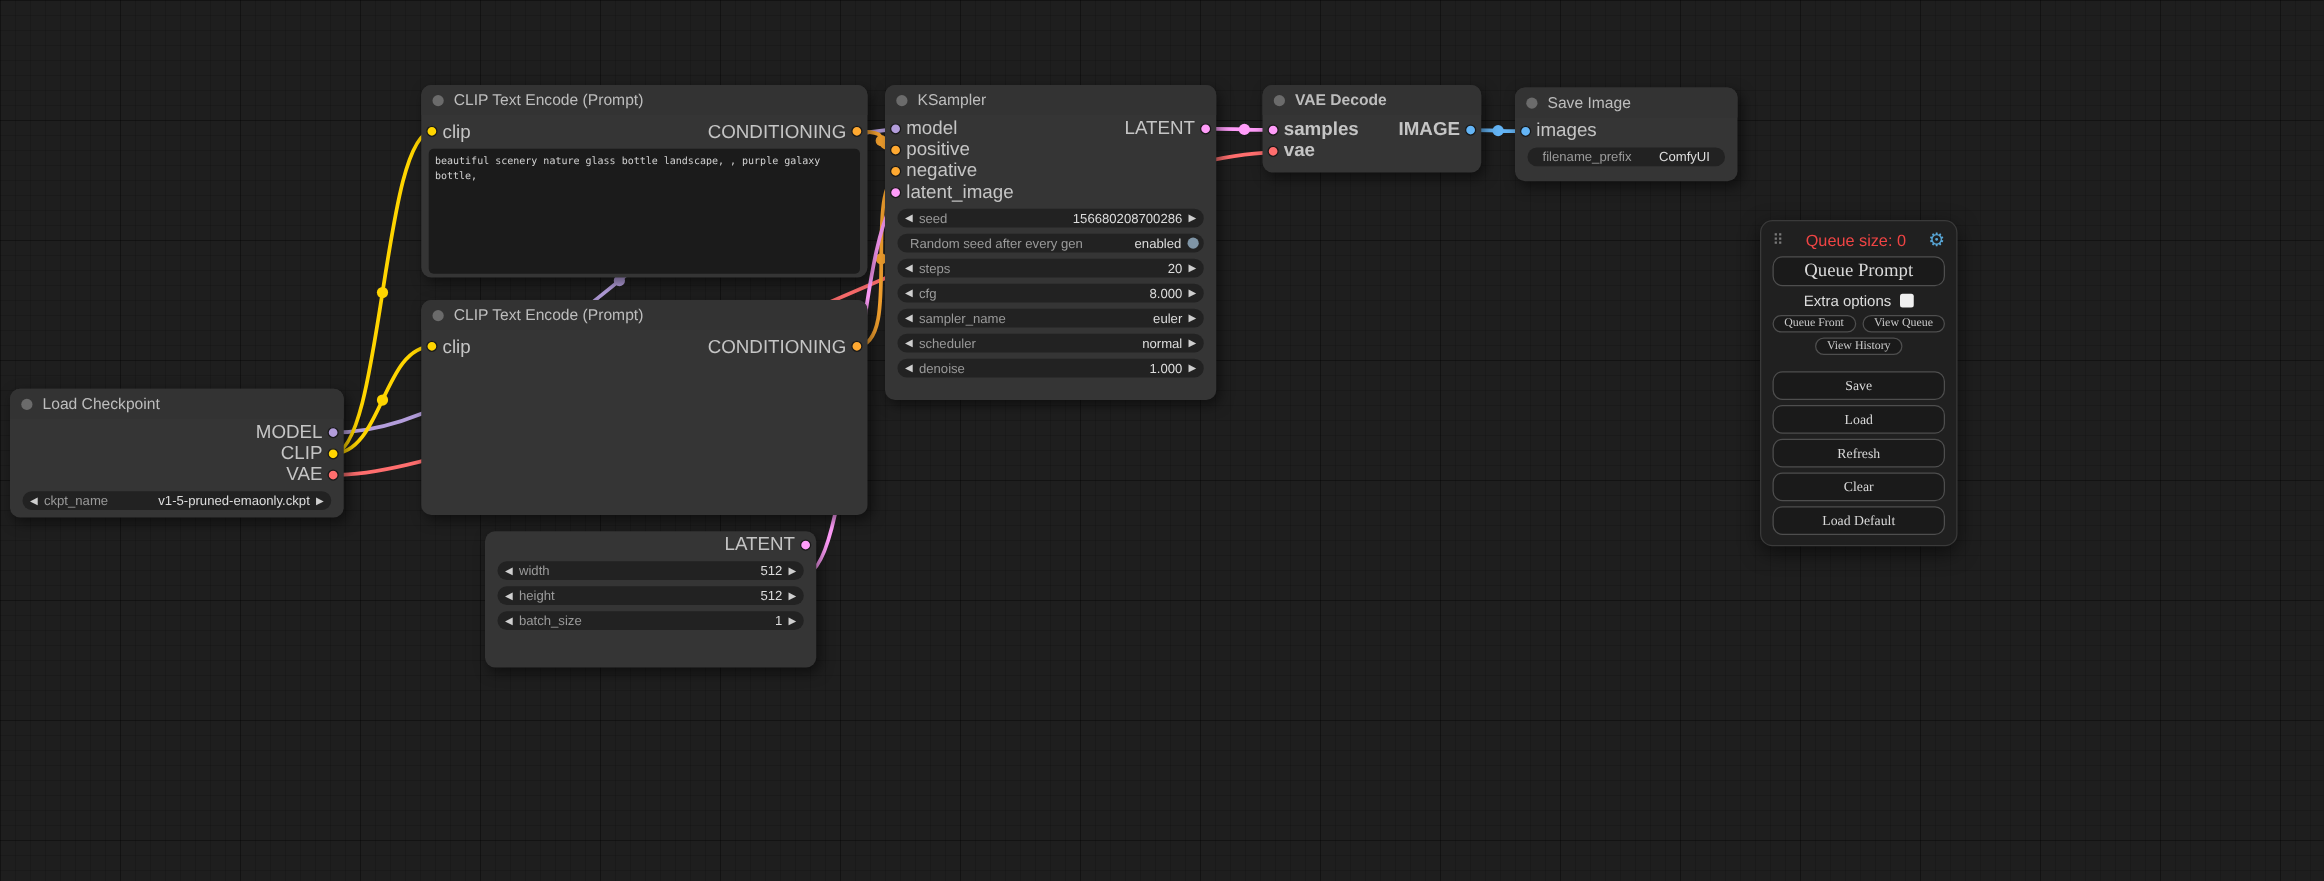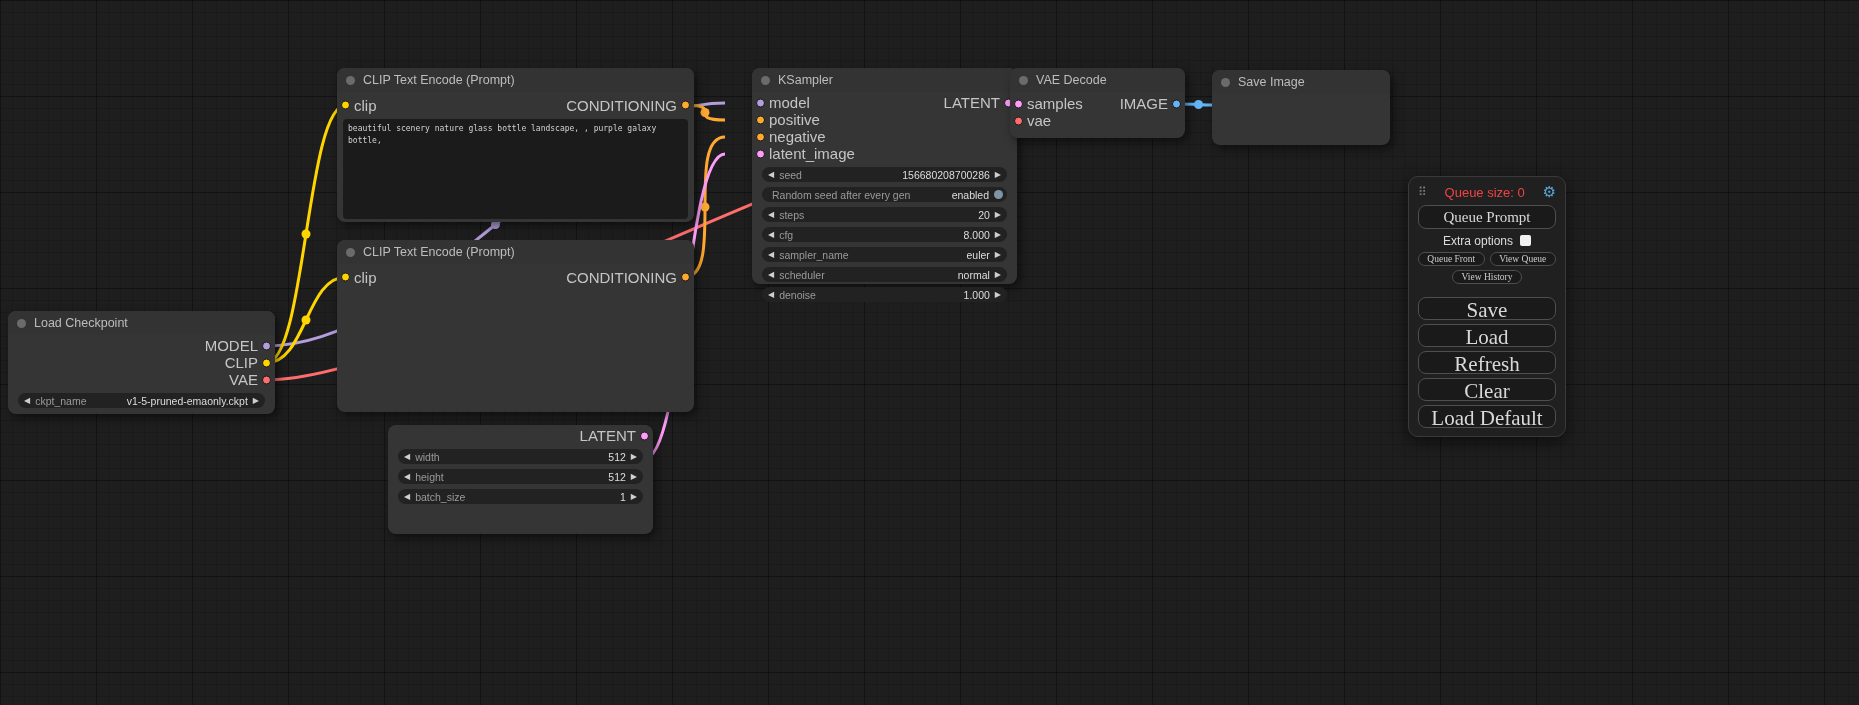--- a/index.html
+++ b/index.html
@@ -50,21 +50,21 @@
   #menu{position:absolute;left:1408px;top:176px;width:158px;z-index:5;background:#202020;
         border:1px solid #3a3a3a;border-radius:10px;padding:6px 9px 8px;
         box-shadow:0 5px 16px rgba(0,0,0,.55);display:flex;flex-direction:column;gap:4px;
         color:#dddddd}
   .menu-header{display:flex;align-items:center;justify-content:space-between;height:18px;font-size:13px}
   .drag-handle{color:#7a7a7a;font-size:12px;cursor:grab}
   .queue-size{color:#ef4444}
   .gear{color:#58a6d6;font-size:15px;cursor:pointer}
   button{font-family:Liberation Serif, serif;cursor:pointer}
   .btn{background:#1a1a1a;border:1px solid #4e4e4e;border-radius:8px;color:#d9d9d9}
-  .btn.big{height:23px;font-size:21px}
+  .btn.big{height:23px;font-size:11px}
   .btn.prompt{height:24px;font-size:15px}
   .extra-row{display:flex;align-items:center;justify-content:center;font-size:12px;height:15px}
   .checkbox{width:11px;height:11px;background:#f0f0f0;border-radius:2px;display:inline-block;
         margin-left:7px;flex:none;cursor:pointer}
   .small-row{display:flex;gap:5px}
   .small-row.center{justify-content:center}
   .btn.small{flex:1;font-size:9.5px;height:14px;border-radius:7px;padding:0;color:#cccccc}
   .btn.small.fixed{flex:none;width:70px}
   .btn-stack{display:flex;flex-direction:column;gap:4px;margin-top:9px}
 </style>
@@ -148,21 +148,21 @@
     <div class="node-body pt3">
       <div class="slot-row tall">
         <span class="port in" style="background: rgb(255, 213, 0);"></span>
         <span class="slot-label">clip</span>
         <span class="slot-label">CONDITIONING</span>
         <span class="port out" style="background: rgb(255, 169, 49);"></span>
       </div>
     </div>
   </div>
 
-  <div class="node" style="left:752px;top:68px;width:265px;height:216px;">
+  <div class="node" style="left:708px;top:68px;width:265px;height:252px;">
     <div class="node-title">
       <span class="collapse-dot"></span>
       <span>KSampler</span>
     </div>
     <div class="node-body">
       <div class="slot-row">
         <span class="port in" style="background: rgb(179, 157, 219);"></span>
         <span class="slot-label">model</span>
         <span class="slot-label">LATENT</span>
         <span class="port out" style="background: rgb(255, 156, 249);"></span>
@@ -220,21 +220,21 @@
       </div>
       <div class="widget">
         <span class="warrow">◀</span>
         <span class="wlabel">denoise</span>
         <span class="wvalue">1.000</span>
         <span class="warrow">▶</span>
       </div>
     </div>
   </div>
 
-  <div class="node" style="left:1010px;top:68px;width:175px;height:70px;">
+  <div class="node" style="left:1010px;top:68px;width:175px;height:70px;font-weight:bold;">
     <div class="node-title">
       <span class="collapse-dot"></span>
       <span>VAE Decode</span>
     </div>
     <div class="node-body pt3">
       <div class="slot-row">
         <span class="port in" style="background: rgb(255, 156, 249);"></span>
         <span class="slot-label">samples</span>
         <span class="slot-label">IMAGE</span>
         <span class="port out" style="background: rgb(100, 181, 246);"></span>
@@ -244,20 +244,31 @@
         <span class="slot-label">vae</span>
         <span></span>
       </div>
     </div>
   </div>
 
   <div class="node" style="left:1212px;top:70px;width:178px;height:75px;">
     <div class="node-title">
       <span class="collapse-dot"></span>
       <span>Save Image</span>
+    </div>
+    <div class="node-body">
+      <div class="slot-row">
+        <span class="port in" style="background: rgb(100, 181, 246);"></span>
+        <span class="slot-label">images</span>
+        <span></span>
+      </div>
+      <div class="widget" style="padding-left:12px;padding-right:12px;">
+        <span class="wlabel">filename_prefix</span>
+        <span class="wvalue">ComfyUI</span>
+      </div>
     </div>
   </div>
 
   <div class="node" style="left:388px;top:425px;width:265px;height:109px;">
     <div class="node-body">
       <div class="slot-row">
         <span></span>
         <span class="slot-label">LATENT</span>
         <span class="port out" style="background: rgb(255, 156, 249);"></span>
       </div>

